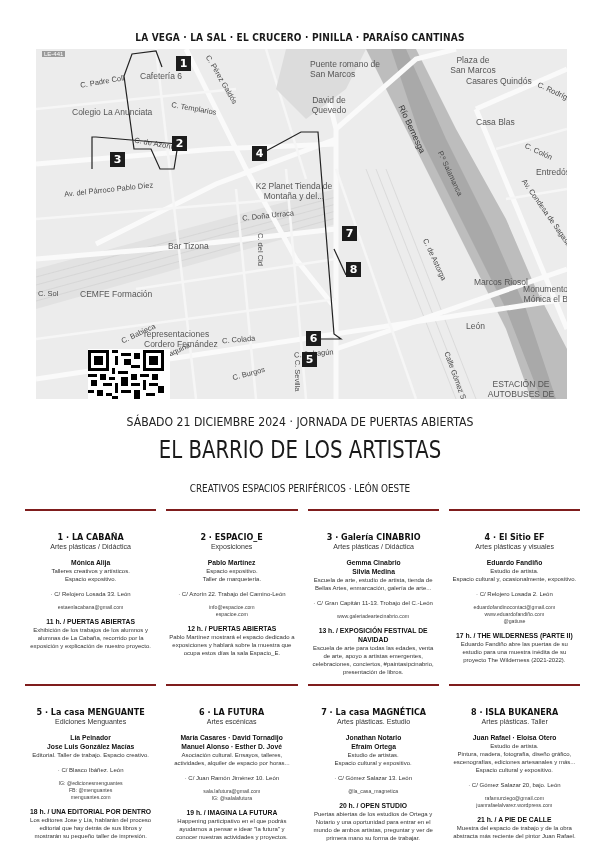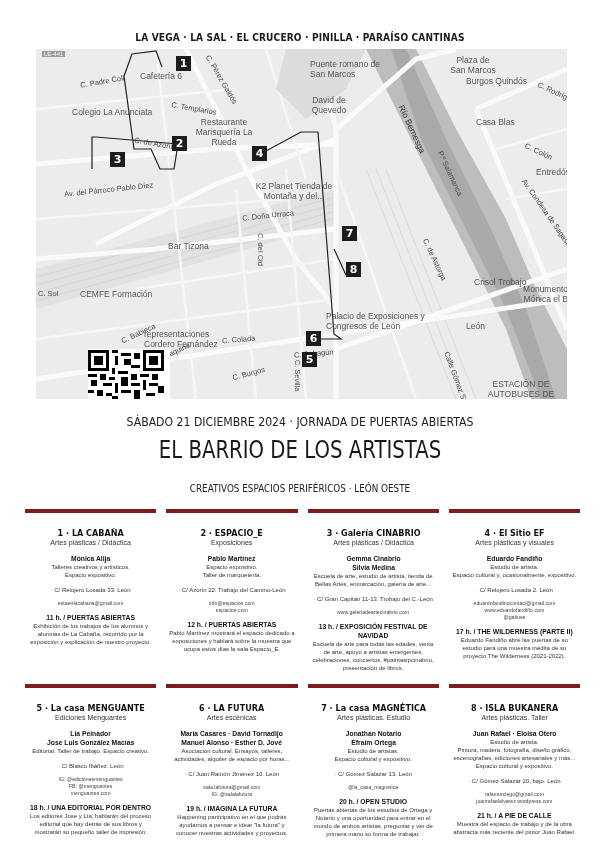--- a/index.html
+++ b/index.html
@@ -41,21 +41,21 @@
   }
   .subtitle {
     position: absolute; top: 482px; left: 0; width: 600px; text-align: center;
     font-size: 10.5px; font-family: "DejaVu Sans", sans-serif; transform: scaleX(0.84); color: #222;
   }
 
   .grid {
     position: absolute; left: 25px; top: 509px; width: 555px;
     display: grid; grid-template-columns: repeat(4, 1fr); column-gap: 10px;
   }
-  .card { border-top: 4px solid #7f1d1d; text-align: center; padding-top: 14px; font-size: 6px; line-height: 8px; color: #333; }
+  .card { border-top: 2px solid #7f1d1d; text-align: center; padding-top: 20px; font-size: 6px; line-height: 8px; color: #333; }
   .card.row1 { height: 155px; }
   .card.row2 { height: 183px; margin-top: 20px; }
   .card-title { font-size: 9.5px; font-weight: bold; line-height: 11px; color: #111; font-family: "DejaVu Sans", sans-serif; transform: scaleX(0.85); }
   .card-cat { font-size: 8px; line-height: 10px; color: #333; margin-bottom: 6px; transform: scaleX(0.88); }
   .card-person { font-size: 7.5px; font-weight: bold; line-height: 9px; color: #111; transform: scaleX(0.9); }
   .card-desc { font-size: 6px; line-height: 8px; color: #333; }
   .card-addr { font-size: 6px; line-height: 8px; margin: 7px 0 6px; color: #333; }
   .card-contact { font-size: 5.2px; line-height: 7px; color: #444; margin-bottom: 6px; }
   .card-event { font-size: 6.8px; font-weight: bold; line-height: 9px; color: #111; }
   .card-event-desc { font-size: 6px; line-height: 8px; color: #333; padding: 0 2px; }
@@ -133,35 +133,33 @@
 
   <span class="map-label" style="left:390px;top:120px;transform:rotate(65deg);">P.º Salamanca</span>
   <span class="map-label" style="left:376px;top:206px;transform:rotate(65deg);">C. de Astorga</span>
   <span class="map-label" style="left:394px;top:322px;transform:rotate(70deg);">Calle Gómez S</span>
   <span class="map-label" style="left:470px;top:160px;transform:rotate(55deg);">Av. Condesa de Sagasta</span>
   <span class="map-label" style="left:500px;top:40px;transform:rotate(25deg);">C. Rodríguez</span>
   <span class="map-label" style="left:488px;top:98px;transform:rotate(25deg);">C. Colón</span>
 
   <span class="map-label poi" style="left:104px;top:22px;">Cafetería 6</span>
   <span class="map-label poi" style="left:36px;top:58px;">Colegio La Anunciata</span>
-  <span class="map-label poi" style="left:148px;top:68px;width:80px;white-space:normal;text-align:center;">Restaurante Marisquería La Rueda</span>
   <span class="map-label poi" style="left:218px;top:132px;width:80px;white-space:normal;text-align:center;">K2 Planet Tienda de Montaña y del...</span>
   <span class="map-label poi" style="left:132px;top:192px;">Bar Tizona</span>
   <span class="map-label poi" style="left:44px;top:240px;">CEMFE Formación</span>
   <span class="map-label poi" style="left:274px;top:10px;width:70px;white-space:normal;text-align:left;">Puente romano de San Marcos</span>
   <span class="map-label poi" style="left:268px;top:46px;width:50px;white-space:normal;text-align:center;">David de Quevedo</span>
   <span class="map-label poi" style="left:412px;top:6px;width:50px;white-space:normal;text-align:center;">Plaza de San Marcos</span>
-  <span class="map-label poi" style="left:430px;top:27px;">Burgos Quindós</span>
+  <span class="map-label poi" style="left:430px;top:27px;">Casares Quindós</span>
   <span class="map-label poi" style="left:440px;top:68px;">Casa Blas</span>
   <span class="map-label poi" style="left:350px;top:75px;transform:rotate(65deg);color:#333;">Río Bernesga</span>
   <span class="map-label poi" style="left:500px;top:118px;">Entredós</span>
-  <span class="map-label poi" style="left:438px;top:228px;">Crisol Trobajo</span>
+  <span class="map-label poi" style="left:438px;top:228px;">Marcos Riosol</span>
   <span class="map-label poi" style="left:430px;top:272px;">León</span>
   <span class="map-label poi" style="left:470px;top:235px;width:62px;white-space:normal;text-align:right;">Monumento Mónica el B</span>
-  <span class="map-label poi" style="left:290px;top:262px;width:110px;white-space:normal;">Palacio de Exposiciones y Congresos de León</span>
   <span class="map-label poi" style="left:440px;top:330px;width:90px;white-space:normal;text-align:center;">ESTACIÓN DE AUTOBUSES DE LEÓN</span>
   <span class="map-label poi" style="left:108px;top:280px;width:80px;white-space:normal;">representaciones Cordero Fernández</span>
 
   <div class="marker" style="left:140px;top:7px;">1</div>
   <div class="marker" style="left:136px;top:87px;">2</div>
   <div class="marker" style="left:74px;top:103px;">3</div>
   <div class="marker" style="left:216px;top:97px;">4</div>
   <div class="marker" style="left:266px;top:303px;">5</div>
   <div class="marker" style="left:270px;top:282px;">6</div>
   <div class="marker" style="left:306px;top:177px;">7</div>

